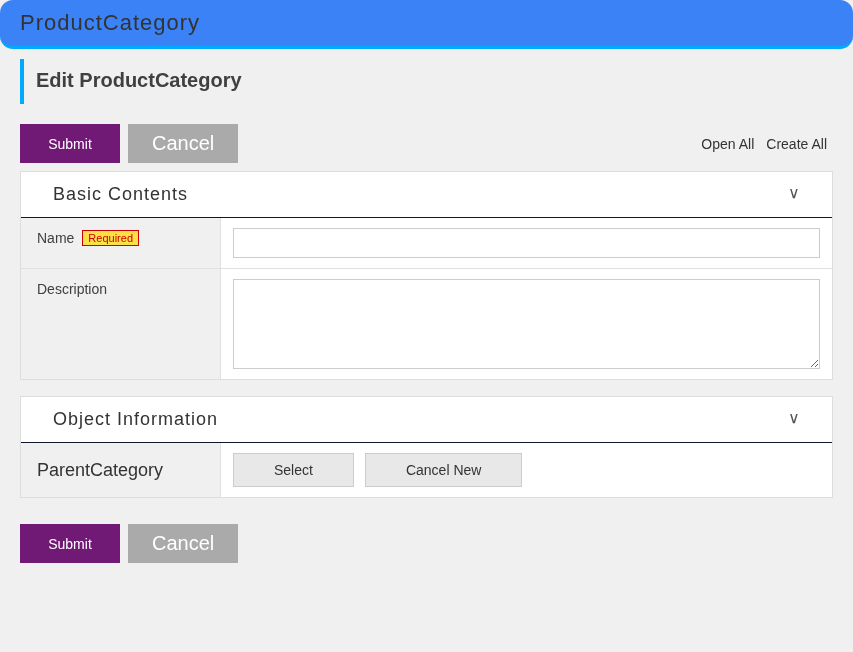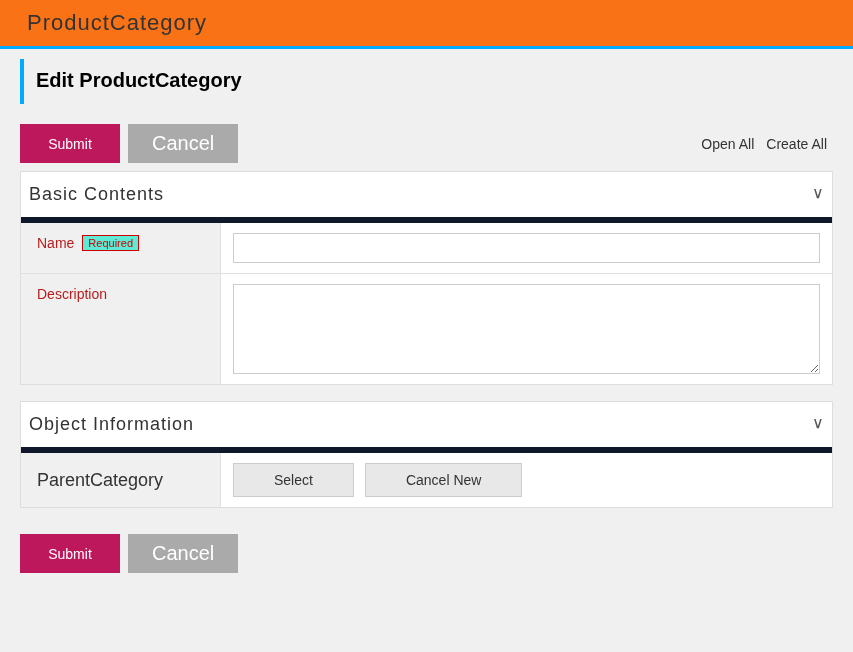--- a/index.html
+++ b/index.html
@@ -11,23 +11,24 @@
     }
 
     .app-container {
       background: #f0f0f0;
       min-height: 652px;
       display: flex;
       flex-direction: column;
     }
 
     .top-bar {
-      background: #f97316;
+      background: #3b82f6;
       border-bottom: 3px solid #00aaff;
-      padding: 10px 27px;
+      padding: 10px 20px;
+      border-radius: 13px;
     }
 
     .app-title {
       font-size: 22px;
       color: #333;
       font-weight: normal;
       letter-spacing: 1px;
     }
 
     .main-content {
@@ -42,21 +43,21 @@
       align-items: center;
       padding: 10px 0 12px 0;
       border-left: 4px solid #00aaff;
       padding-left: 12px;
       margin-bottom: 12px;
     }
 
     .page-title {
       font-size: 20px;
       font-weight: bold;
-      color: #000000;
+      color: #404040;
     }
 
     .toolbar {
       display: flex;
       align-items: center;
       justify-content: space-between;
       margin-bottom: 0;
       padding: 8px 0;
     }
 
@@ -64,21 +65,21 @@
       display: flex;
       gap: 8px;
     }
 
     .toolbar-right {
       display: flex;
       gap: 0;
     }
 
     .btn-submit {
-      background: #be185d;
+      background: #701a75;
       color: white;
       border: none;
       padding: 8px 24px;
       font-size: 14px;
       cursor: pointer;
       min-width: 100px;
     }
 
     .btn-cancel {
       background: #aaaaaa;
@@ -103,22 +104,22 @@
     .form-card {
       background: white;
       border: 1px solid #ddd;
       margin-bottom: 16px;
     }
 
     .section-header {
       display: flex;
       align-items: center;
       justify-content: space-between;
-      padding: 12px 8px;
-      border-bottom: 6px solid #0f172a;
+      padding: 12px 32px;
+      border-bottom: 1px solid #0f172a;
       cursor: pointer;
     }
 
     .section-title {
       font-size: 18px;
       color: #333;
       font-weight: normal;
       letter-spacing: 1px;
     }
 
@@ -150,29 +151,29 @@
       font-size: 14px;
       color: #333;
       display: flex;
       align-items: flex-start;
       gap: 8px;
       border-right: 1px solid #e0e0e0;
     }
 
     .form-label-text {
       font-size: 14px;
-      color: #b91c1c;
+      color: #404040;
     }
 
     .required-badge {
       border: 1px solid #cc0000;
       color: #cc0000;
       font-size: 11px;
       padding: 1px 5px;
-      background: #5eead4;
+      background: #fde047;
       text-align: right;
     }
 
     .form-input-cell {
       flex: 1;
       padding: 10px 12px;
       display: flex;
       align-items: flex-start;
     }
 

